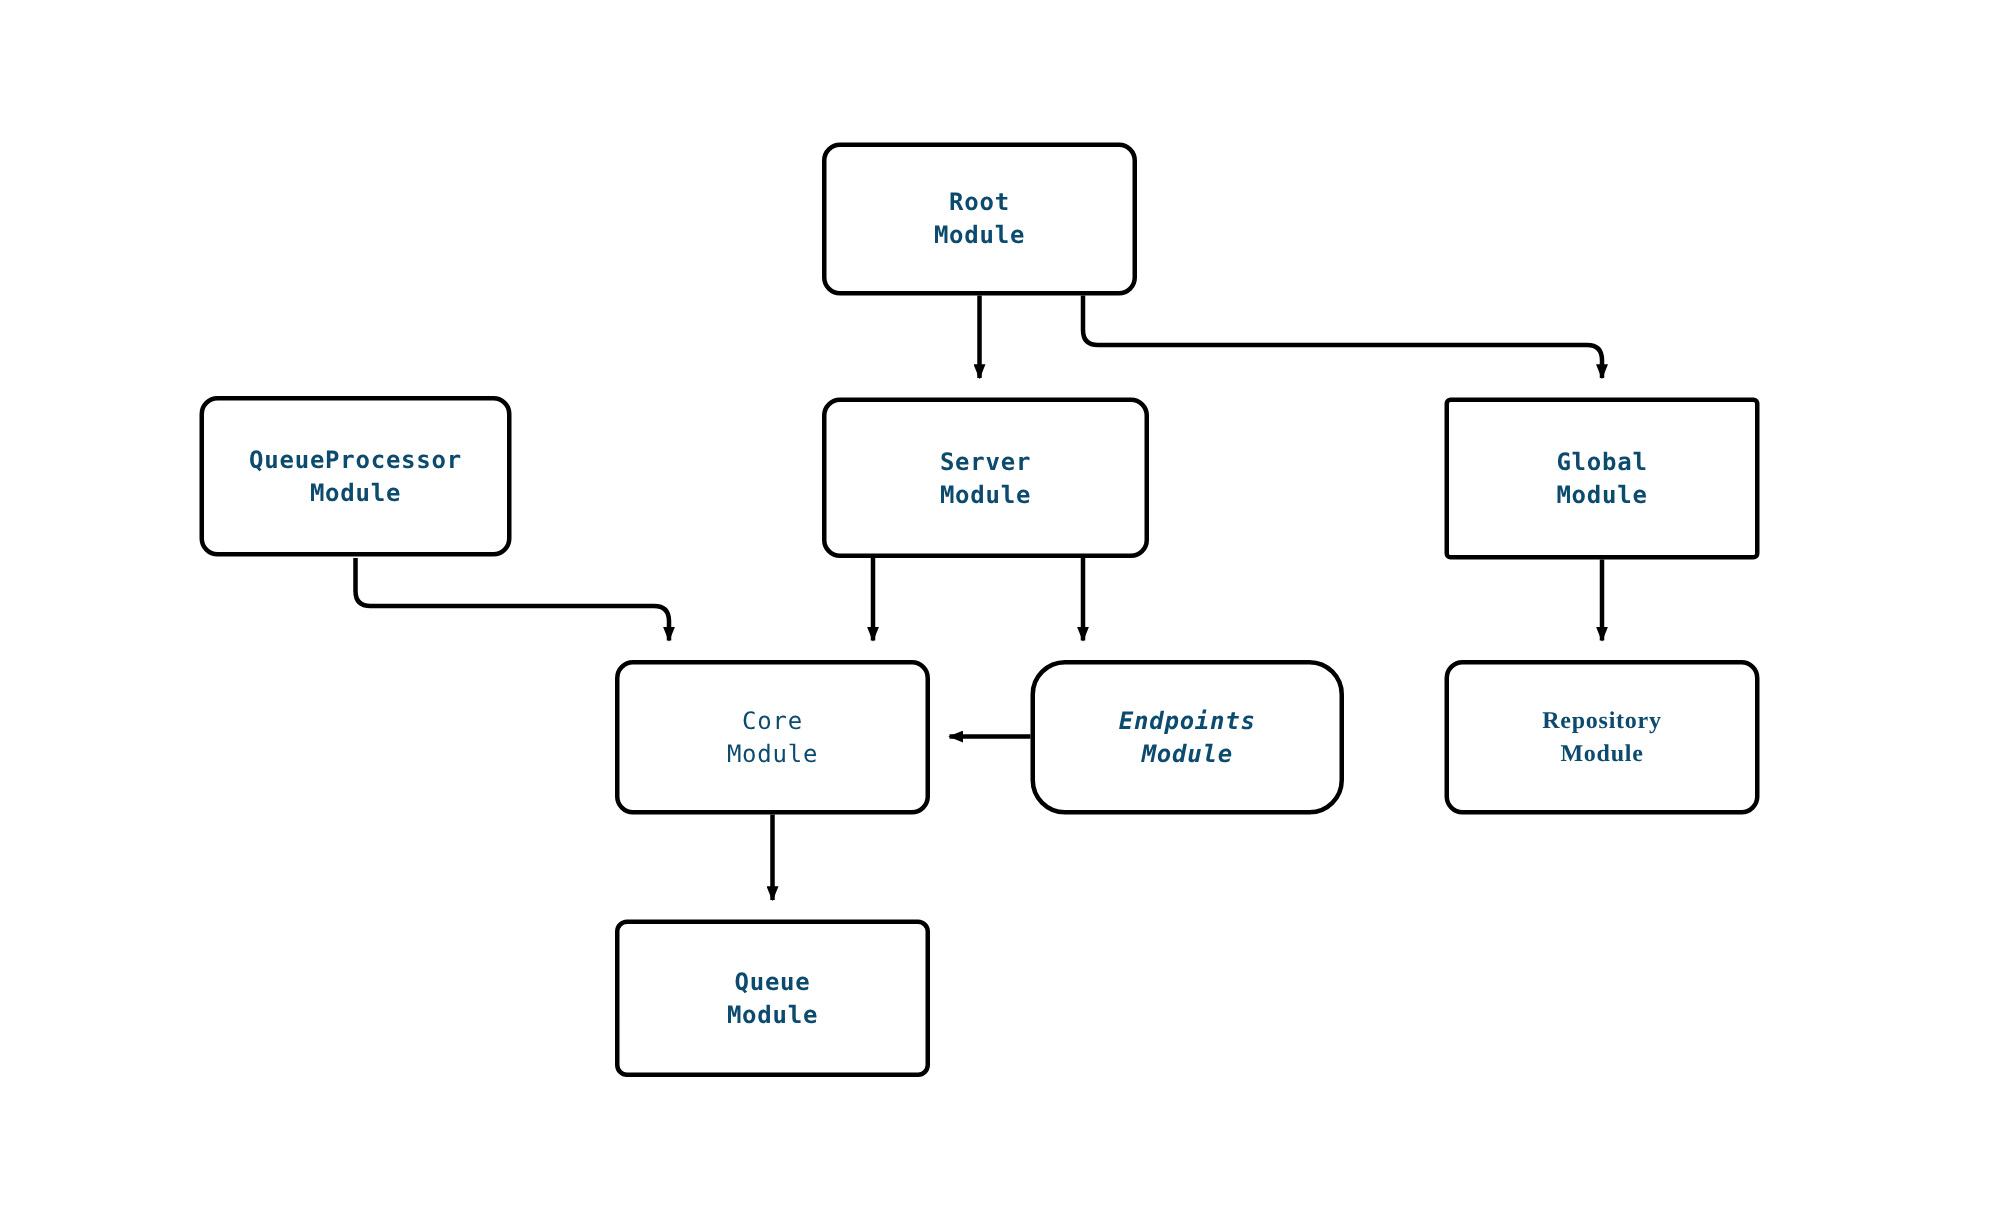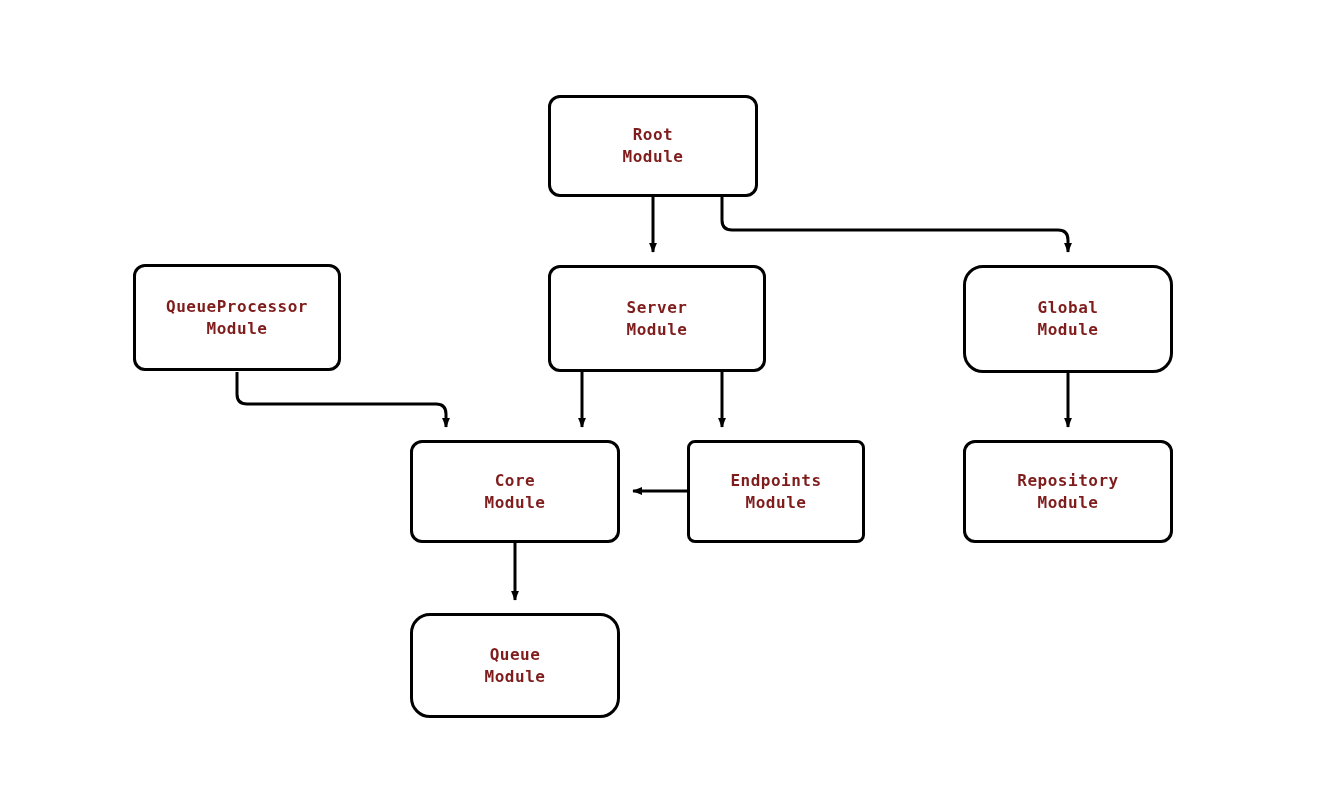--- a/index.html
+++ b/index.html
@@ -32,21 +32,21 @@
     flex-direction: column;
     align-items: center;
     justify-content: center;
     z-index: 2;
   }
   .node-label {
     font-family: "DejaVu Sans Mono", "Liberation Mono", monospace;
     font-size: 16px;
     font-weight: bold;
     line-height: 22px;
-    color: #7f1d1d;
+    color: #0c4a6e;
     text-align: center;
     white-space: pre;
     letter-spacing: 0.5px;
   }
 </style>
 </head>
 <body>
 
 <div id="canvas">
 
@@ -74,35 +74,35 @@
 Module</div>
       </div>
       <div class="node" style="left: 133px; top: 264px; width: 208px; height: 107px; border-width: 3px; border-color: rgb(0, 0, 0); background: rgb(255, 255, 255); border-radius: 12px;">
         <div class="node-label" style="font-size: 16px; font-weight: bold;">QueueProcessor
 Module</div>
       </div>
       <div class="node" style="left: 548px; top: 265px; width: 218px; height: 107px; border-width: 3px; border-color: rgb(0, 0, 0); background: rgb(255, 255, 255); border-radius: 12px;">
         <div class="node-label" style="font-size: 16px; font-weight: bold;">Server
 Module</div>
       </div>
-      <div class="node" style="left: 963px; top: 265px; width: 210px; height: 108px; border-width: 3px; border-color: rgb(0, 0, 0); background: rgb(255, 255, 255); border-radius: 20px; justify-content: center;">
+      <div class="node" style="left: 963px; top: 265px; width: 210px; height: 108px; border-width: 3px; border-color: rgb(0, 0, 0); background: rgb(255, 255, 255); border-radius: 4px; justify-content: center;">
         <div class="node-label" style="font-size: 16px; font-weight: bold;">Global
 Module</div>
       </div>
       <div class="node" style="left: 410px; top: 440px; width: 210px; height: 103px; border-width: 3px; border-color: rgb(0, 0, 0); background: rgb(255, 255, 255); border-radius: 12px;">
-        <div class="node-label" style="font-size: 16px; font-weight: bold;">Core
+        <div class="node-label" style="font-size: 16px; font-weight: normal;">Core
 Module</div>
       </div>
-      <div class="node" style="left: 687px; top: 440px; width: 178px; height: 103px; border-width: 3px; border-color: rgb(0, 0, 0); background: rgb(255, 255, 255); border-radius: 8px;">
+      <div class="node" style="left: 687px; top: 440px; width: 209px; height: 103px; border-width: 3px; border-color: rgb(0, 0, 0); background: rgb(255, 255, 255); border-radius: 23px; font-style: italic;">
         <div class="node-label" style="font-size: 16px; font-weight: bold;">Endpoints
 Module</div>
       </div>
       <div class="node" style="left: 963px; top: 440px; width: 210px; height: 103px; border-width: 3px; border-color: rgb(0, 0, 0); background: rgb(255, 255, 255); border-radius: 12px;">
-        <div class="node-label" style="font-size: 16px; font-weight: bold;">Repository
+        <div class="node-label" style="font-size: 16px; font-weight: bold; font-family: Liberation Serif, serif;">Repository
 Module</div>
       </div>
-      <div class="node" style="left: 410px; top: 613px; width: 210px; height: 105px; border-width: 3px; border-color: rgb(0, 0, 0); background: rgb(255, 255, 255); border-radius: 20px;">
+      <div class="node" style="left: 410px; top: 613px; width: 210px; height: 105px; border-width: 3px; border-color: rgb(0, 0, 0); background: rgb(255, 255, 255); border-radius: 8px;">
         <div class="node-label" style="font-size: 16px; font-weight: bold;">Queue
 Module</div>
       </div>
     </div>
 
 </div>
 
 </body></html>

